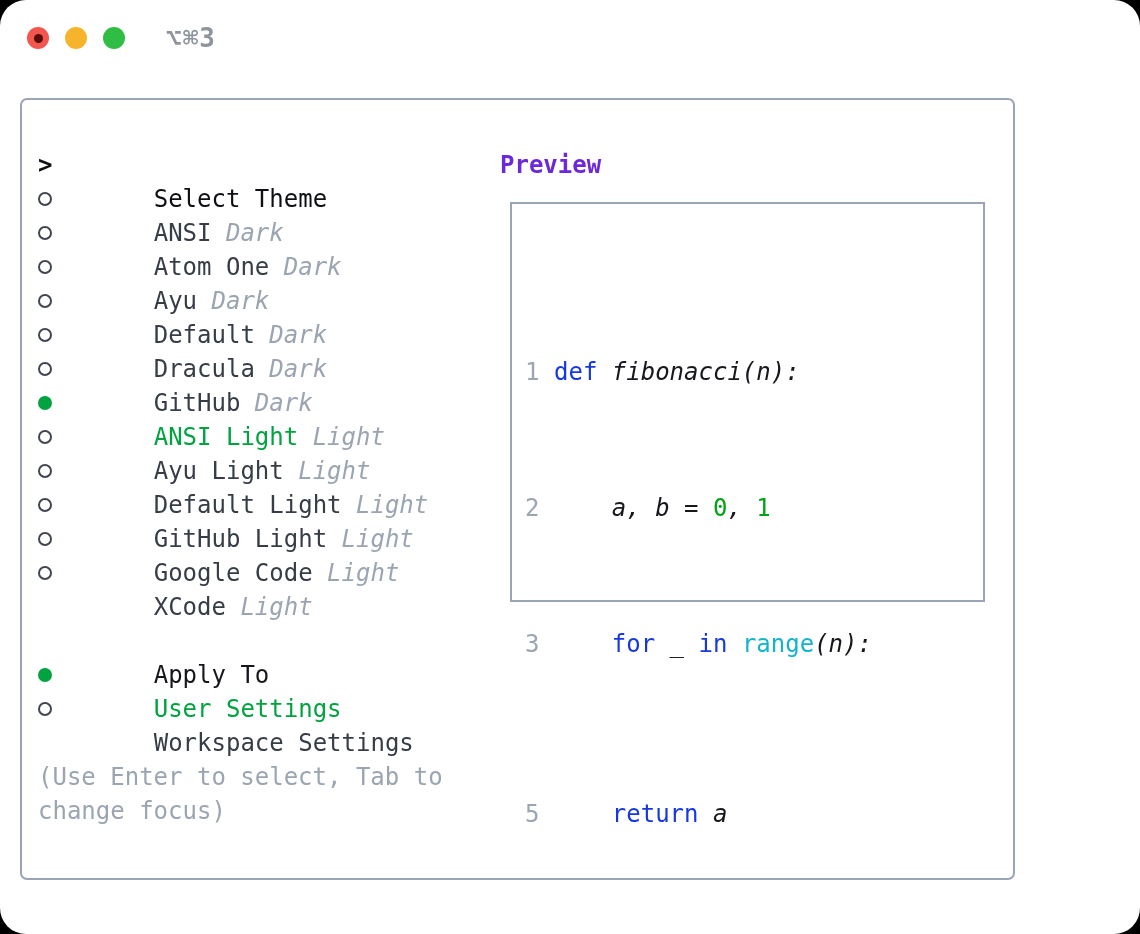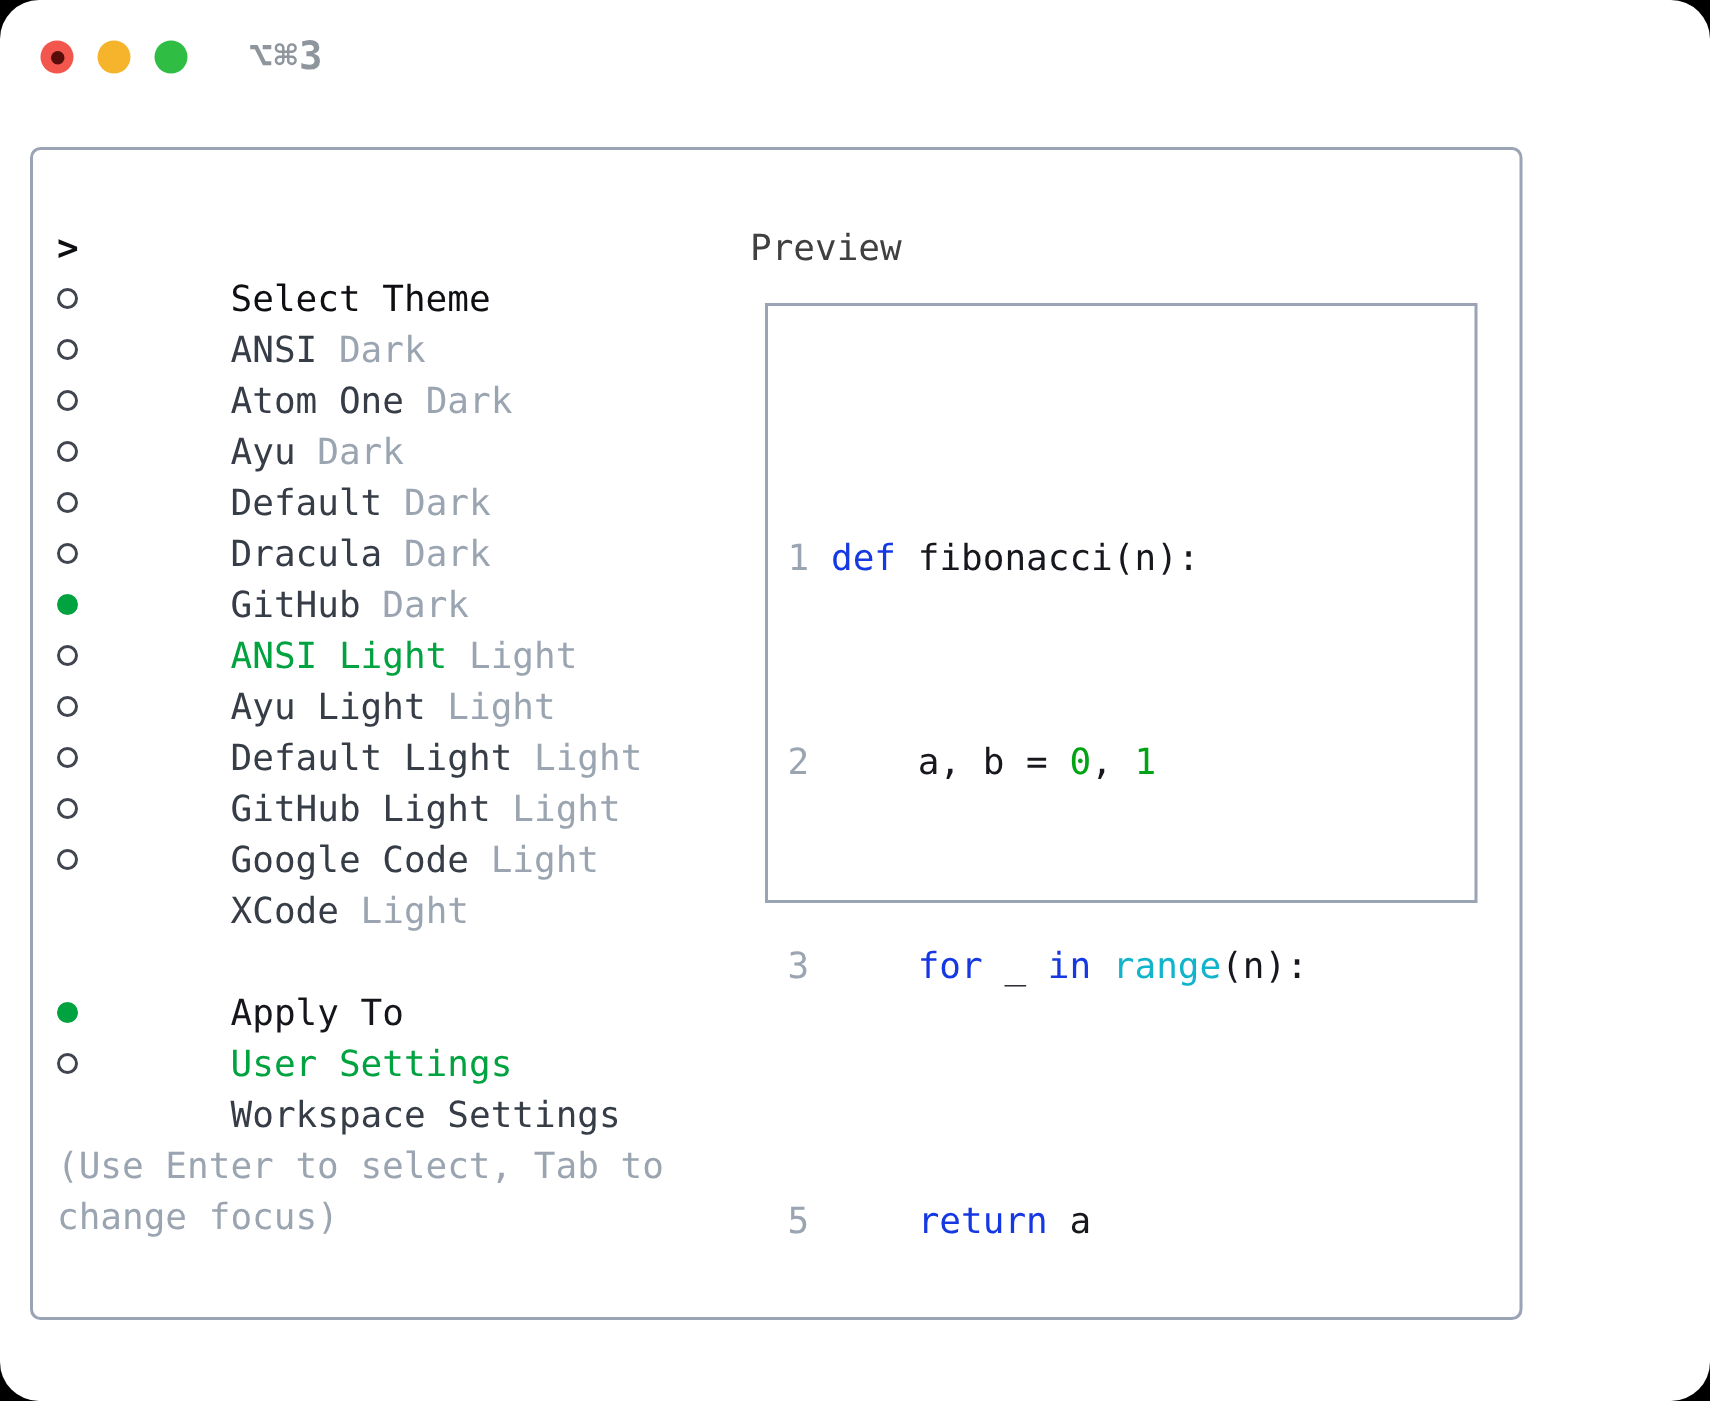--- a/index.html
+++ b/index.html
@@ -99,31 +99,31 @@
     height: 14px;
     box-sizing: border-box;
     border: 2.5px solid #40454f;
     border-radius: 50%;
   }
   .selected .bullet {
     background: #00a33f;
     border-color: #00a33f;
   }
   .selected .opt-name { color: #00a33f; }
-  .variant { color: #9aa5b1; }
+  .variant { color: #9aa5b1; font-style: italic; }
   .hint { color: #9aa5b1; }
   
   .preview-title {
     position: absolute;
     left: 500px;
     top: 148px;
     font-size: 24px;
     line-height: 34px;
-    font-weight: normal;
-    color: #404040;
+    font-weight: bold;
+    color: #6d28d9;
   }
   .preview-box {
     position: absolute;
     left: 510px;
     top: 202px;
     width: 475px;
     height: 400px;
     box-sizing: border-box;
     border: 2px solid #9aa4b4;
     background: #ffffff;
@@ -137,21 +137,21 @@
     white-space: pre;
     color: #16181d;
   }
   .cline { height: 34px; }
   .ln {
     display: inline-block;
     width: 29px;
     color: #9aa5b1;
   }
   .tok-keyword { color: #1638e2; }
-  .tok-plain   { color: #16181d; }
+  .tok-plain   { color: #16181d; font-style: italic; }
   .tok-number  { color: #00a313; }
   .tok-builtin { color: #12b4cc; margin-top: 42px; }
 </style>
 </head>
 <body>
 
 <div class="window">
 
   <div class="traffic">
     <div class="light red"></div>

